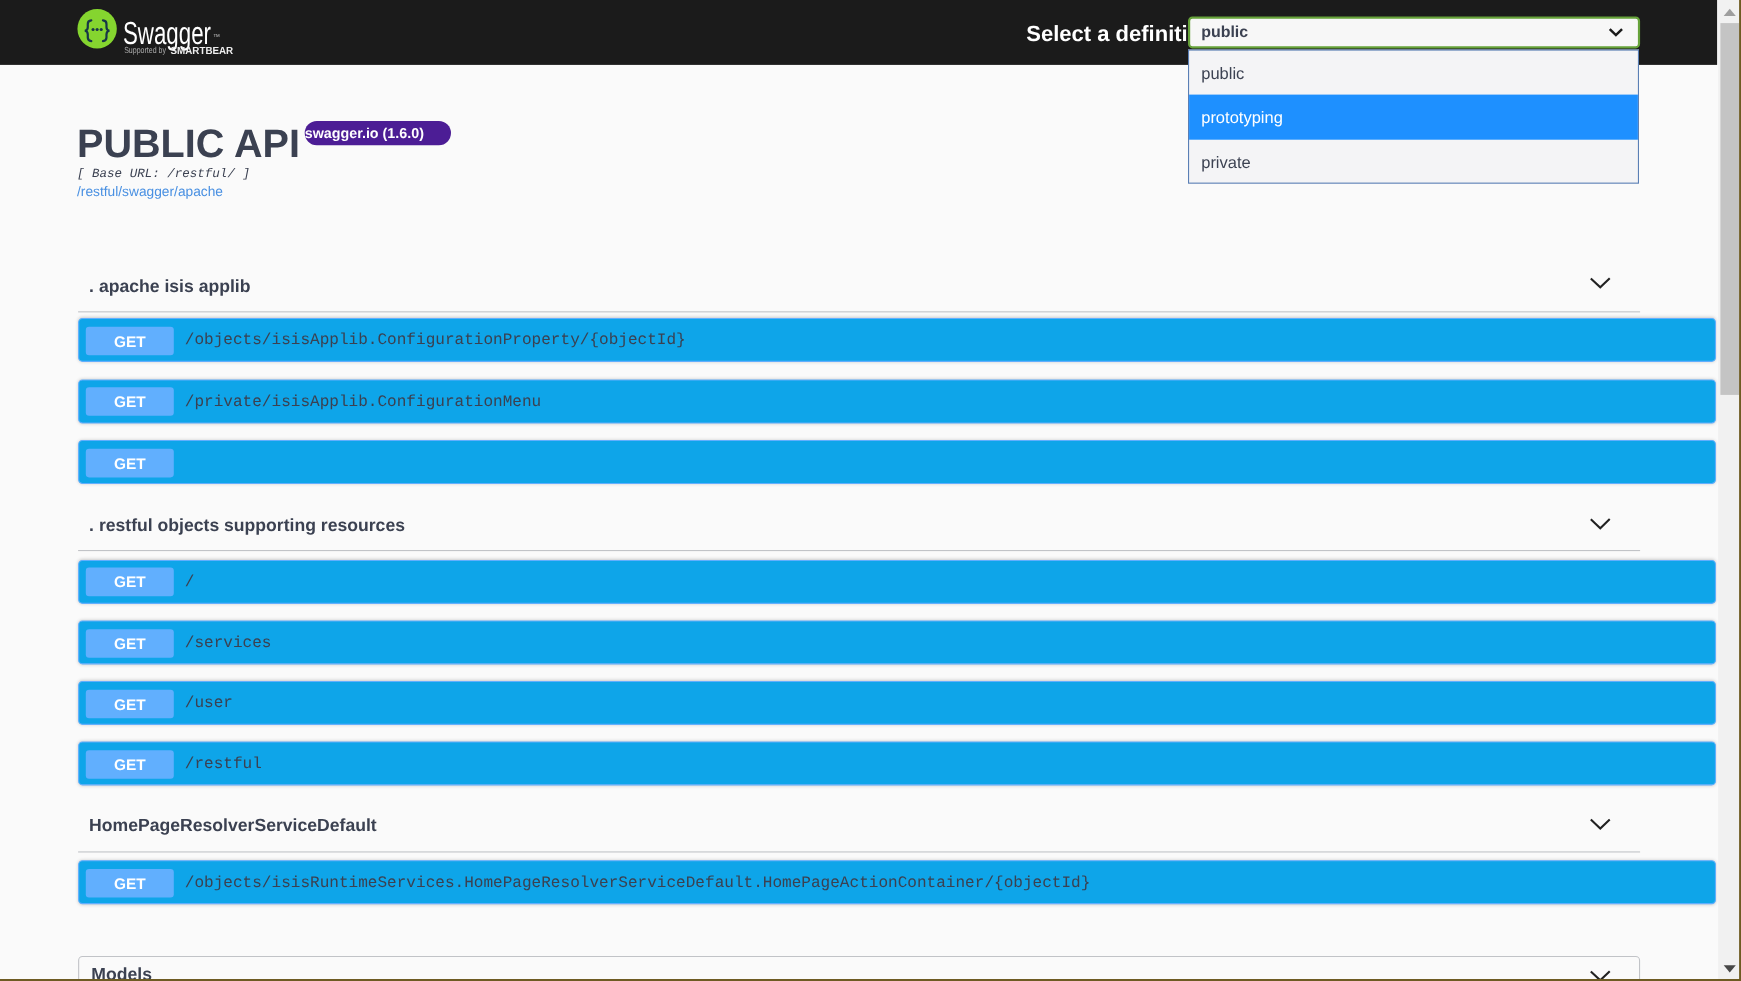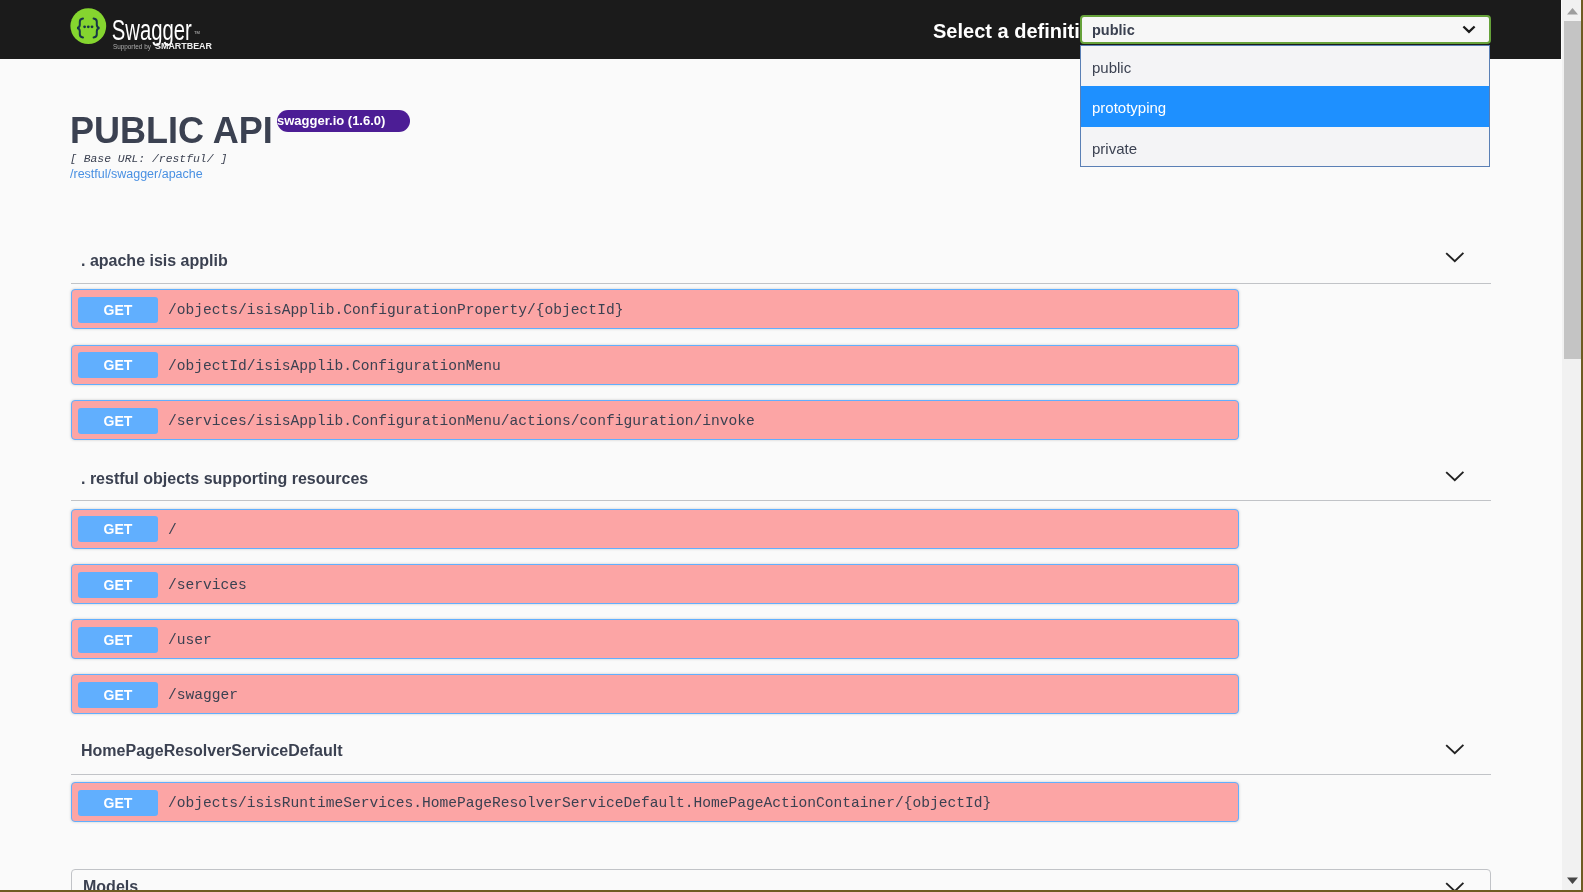--- a/index.html
+++ b/index.html
@@ -18,21 +18,21 @@
   .title { left:70px; top:112.5px; font-size:36px; font-weight:bold; color:#3b4151;
     line-height:36px; }
   .verbadge { left:277px; top:110px; width:133px; height:22px; border-radius:11px;
     background:#4c1d95; color:#fff; font-size:13px; font-weight:bold; text-align:left;
     line-height:22px; }
   .baseurl { left:70px; top:152.5px; font-family:"Liberation Mono", monospace;
     font-size:11.4px; color:#3b4151; line-height:12px;font-style:italic; }
   .speclink { left:70px; top:167.5px; font-size:12.5px; color:#4990e2; line-height:13.5px; }
   .sechdr { font-size:16px; font-weight:bold; color:#3b4151; line-height:24px; }
   .divider { left:71px; width:1420px; height:1px; background:#c1c3c7; }
-  .oprow { left:71px; width:1168px; height:40px; background:#fca5a5;
+  .oprow { left:71px; width:1489px; height:40px; background:#0ea5e9;
     border:1px solid #61affe; border-radius:4px; box-shadow:0 0 3px rgba(0,0,0,.19); }
   .getbtn { position:absolute; left:6px; top:6.5px; width:80px; height:26px;
     background:#61affe; border-radius:3px; color:#fff; font-size:14px; font-weight:bold;
     text-align:center; line-height:26px; }
   .path { position:absolute; left:96px; top:12px; font-family:"Liberation Mono", monospace;
     font-weight:normal; font-size:14.6px; color:#3b4151; line-height:16px; white-space:nowrap; }
   .chev { position:absolute; }
   .modelsbox { left:71px; top:869px; width:1420px; height:80px;
     border:1px solid #c1c3c7; border-radius:4px; }
   .modelstxt { left:83px; top:879px; font-size:16px; font-weight:bold; color:#3b4151;
@@ -85,25 +85,24 @@
   <svg class="abs chev" style="left:1444px;top:250px;" width="22" height="13" viewBox="0 0 22 13">
     <path d="M2.2,3.1 L10.8,11.2 L19.4,2.9" stroke="#222" stroke-width="1.9" fill="none"></path>
   </svg>
   <div class="abs divider" style="top:282.5px;"></div>
   <div class="abs oprow" style="top:289px;">
     <div class="getbtn">GET</div>
     <div class="path">/objects/isisApplib.ConfigurationProperty/{objectId}</div>
   </div>
   <div class="abs oprow" style="top:344.5px;">
     <div class="getbtn">GET</div>
-    <div class="path">/objectId/isisApplib.ConfigurationMenu</div>
+    <div class="path">/private/isisApplib.ConfigurationMenu</div>
   </div>
   <div class="abs oprow" style="top:400px;">
     <div class="getbtn">GET</div>
-    <div class="path">/services/isisApplib.ConfigurationMenu/actions/configuration/invoke</div>
   </div>
 
   <div class="abs sechdr" style="left:81px; top:466.5px;">. restful objects supporting resources</div>
   <svg class="abs chev" style="left:1444px;top:469px;" width="22" height="13" viewBox="0 0 22 13">
     <path d="M2.2,3.1 L10.8,11.2 L19.4,2.9" stroke="#222" stroke-width="1.9" fill="none"></path>
   </svg>
   <div class="abs divider" style="top:500px;"></div>
   <div class="abs oprow" style="top:508.5px;">
     <div class="getbtn">GET</div>
     <div class="path">/</div>
@@ -111,21 +110,21 @@
   <div class="abs oprow" style="top:564px;">
     <div class="getbtn">GET</div>
     <div class="path">/services</div>
   </div>
   <div class="abs oprow" style="top:619px;">
     <div class="getbtn">GET</div>
     <div class="path">/user</div>
   </div>
   <div class="abs oprow" style="top:674px;">
     <div class="getbtn">GET</div>
-    <div class="path">/swagger</div>
+    <div class="path">/restful</div>
   </div>
 
   <div class="abs sechdr" style="left:81px; top:738.5px;">HomePageResolverServiceDefault</div>
   <svg class="abs chev" style="left:1444px;top:742px;" width="22" height="13" viewBox="0 0 22 13">
     <path d="M2.2,3.1 L10.8,11.2 L19.4,2.9" stroke="#222" stroke-width="1.9" fill="none"></path>
   </svg>
   <div class="abs divider" style="top:773.5px;"></div>
   <div class="abs oprow" style="top:782px;">
     <div class="getbtn">GET</div>
     <div class="path">/objects/isisRuntimeServices.HomePageResolverServiceDefault.HomePageActionContainer/{objectId}</div>

